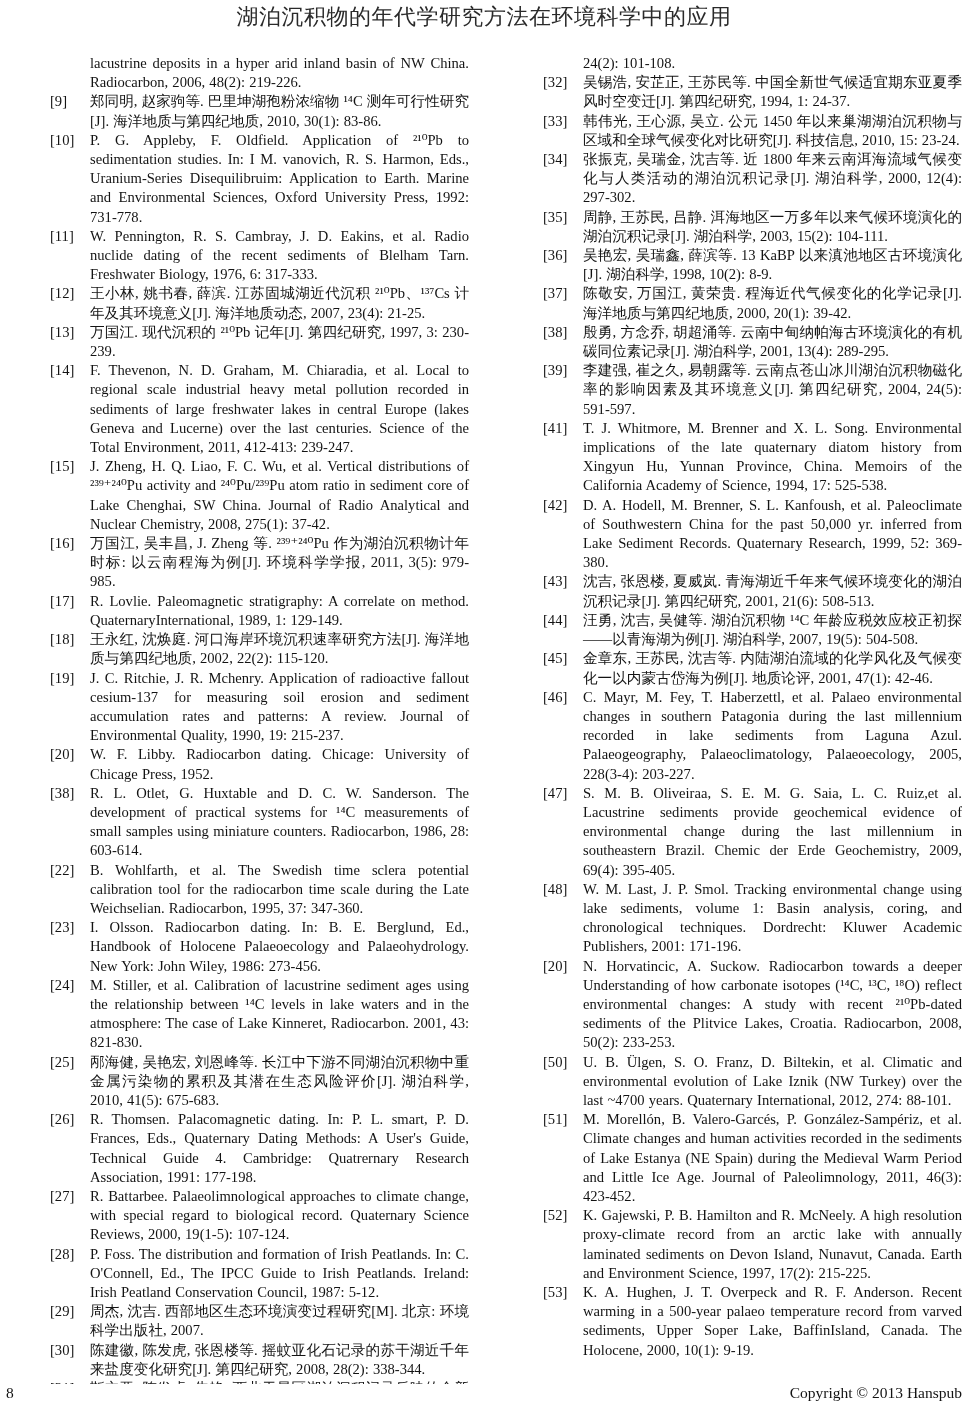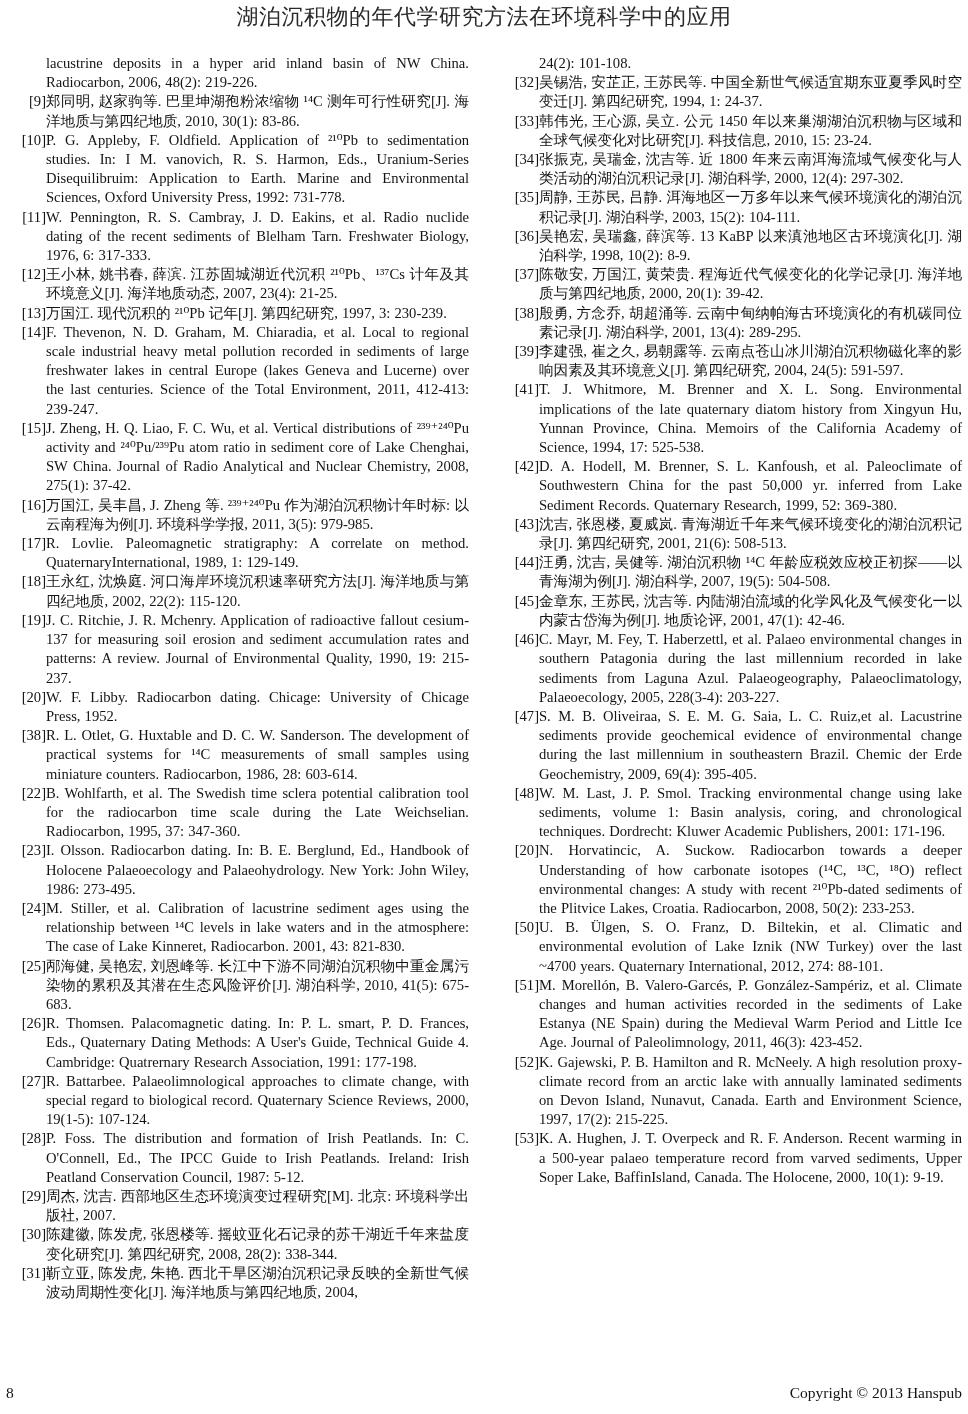--- a/index.html
+++ b/index.html
@@ -25,30 +25,30 @@
   .ref-columns {
     display: flex;
     gap: 30px;
     margin-top: 26px;
     flex: 1 1 auto;
     overflow: hidden;
   }
   .ref-col {
     flex: 1 1 0;
     min-width: 0;
+    margin-left: 44px;
   }
   .ref-item {
     display: flex;
     font-size: 14.6px;
     line-height: 19.2px;
   }
   .ref-num {
     flex: 0 0 40px;
     white-space: nowrap;
-    text-align: right;
   }
   .ref-text {
     flex: 1 1 auto;
     text-align: justify;
     word-spacing: 0.5px;
   }
   .page-footer {
     margin-top: auto;
     display: flex;
     justify-content: space-between;
@@ -136,21 +136,21 @@
         <span class="ref-text">R. L. Otlet, G. Huxtable and D. C. W. Sanderson. The development of practical systems for ¹⁴C measurements of small samples using miniature counters. Radiocarbon, 1986, 28: 603-614.</span>
       </div>
 
       <div class="ref-item">
         <span class="ref-num">[22]</span>
         <span class="ref-text">B. Wohlfarth, et al. The Swedish time sclera potential calibration tool for the radiocarbon time scale during the Late Weichselian. Radiocarbon, 1995, 37: 347-360.</span>
       </div>
 
       <div class="ref-item">
         <span class="ref-num">[23]</span>
-        <span class="ref-text">I. Olsson. Radiocarbon dating. In: B. E. Berglund, Ed., Handbook of Holocene Palaeoecology and Palaeohydrology. New York: John Wiley, 1986: 273-495.</span>
+        <span class="ref-text">I. Olsson. Radiocarbon dating. In: B. E. Berglund, Ed., Handbook of Holocene Palaeoecology and Palaeohydrology. New York: John Wiley, 1986: 273-456.</span>
       </div>
 
       <div class="ref-item">
         <span class="ref-num">[24]</span>
         <span class="ref-text">M. Stiller, et al. Calibration of lacustrine sediment ages using the relationship between ¹⁴C levels in lake waters and in the atmosphere: The case of Lake Kinneret, Radiocarbon. 2001, 43: 821-830.</span>
       </div>
 
       <div class="ref-item">
         <span class="ref-num">[25]</span>
         <span class="ref-text">邴海健, 吴艳宏, 刘恩峰等. 长江中下游不同湖泊沉积物中重金属污染物的累积及其潜在生态风险评价[J]. 湖泊科学, 2010, 41(5): 675-683.</span>

